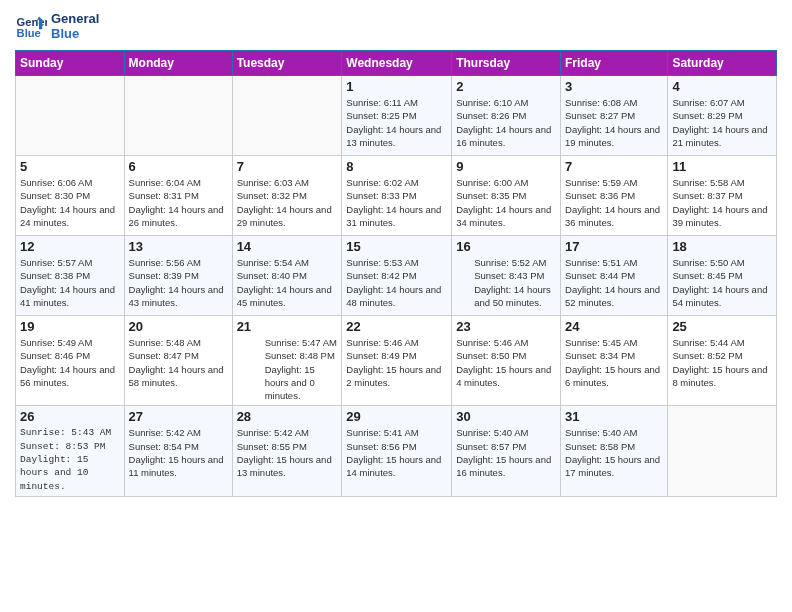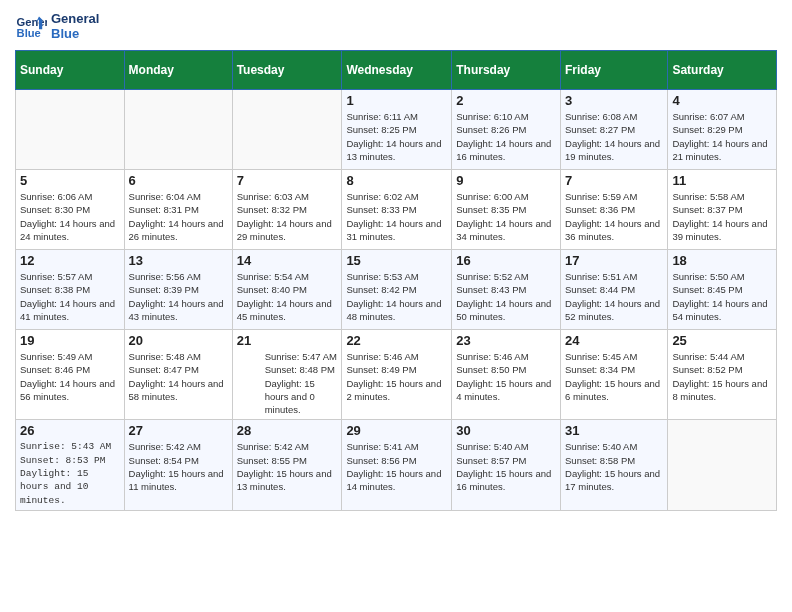--- a/index.html
+++ b/index.html
@@ -41,23 +41,23 @@
     .location {
       font-size: 14px;
       color: #444;
     }
     .calendar-table {
       width: 100%;
       border-collapse: collapse;
       font-size: 10.5px;
     }
     .calendar-table thead th {
-      background: #15803d;
+      background: #a21caf;
       color: #fff;
-      padding: 12px 4px;
+      padding: 5px 4px;
       text-align: left;
       font-size: 12px;
       font-weight: bold;
       border: 1px solid #2a6aaf;
     }
     .calendar-table tbody td {
       border: 1px solid #ccc;
       vertical-align: top;
       padding: 3px 4px;
       width: 113px;
@@ -213,21 +213,21 @@
 Daylight: 14 hours and 45 minutes.</div>
           </td>
           <td>
             <div class="day-number">15</div>
             <div class="day-detail" style="white-space: pre-line;">Sunrise: 5:53 AM
 Sunset: 8:42 PM
 Daylight: 14 hours and 48 minutes.</div>
           </td>
           <td>
             <div class="day-number">16</div>
-            <div class="day-detail" style="white-space: pre-line;">Sunrise: 5:52 AM
+            <div class="day-detail" style="white-space: pre-line; margin-left: 18px;">Sunrise: 5:52 AM
 Sunset: 8:43 PM
 Daylight: 14 hours and 50 minutes.</div>
           </td>
           <td>
             <div class="day-number">17</div>
             <div class="day-detail" style="white-space: pre-line;">Sunrise: 5:51 AM
 Sunset: 8:44 PM
 Daylight: 14 hours and 52 minutes.</div>
           </td>
           <td>

